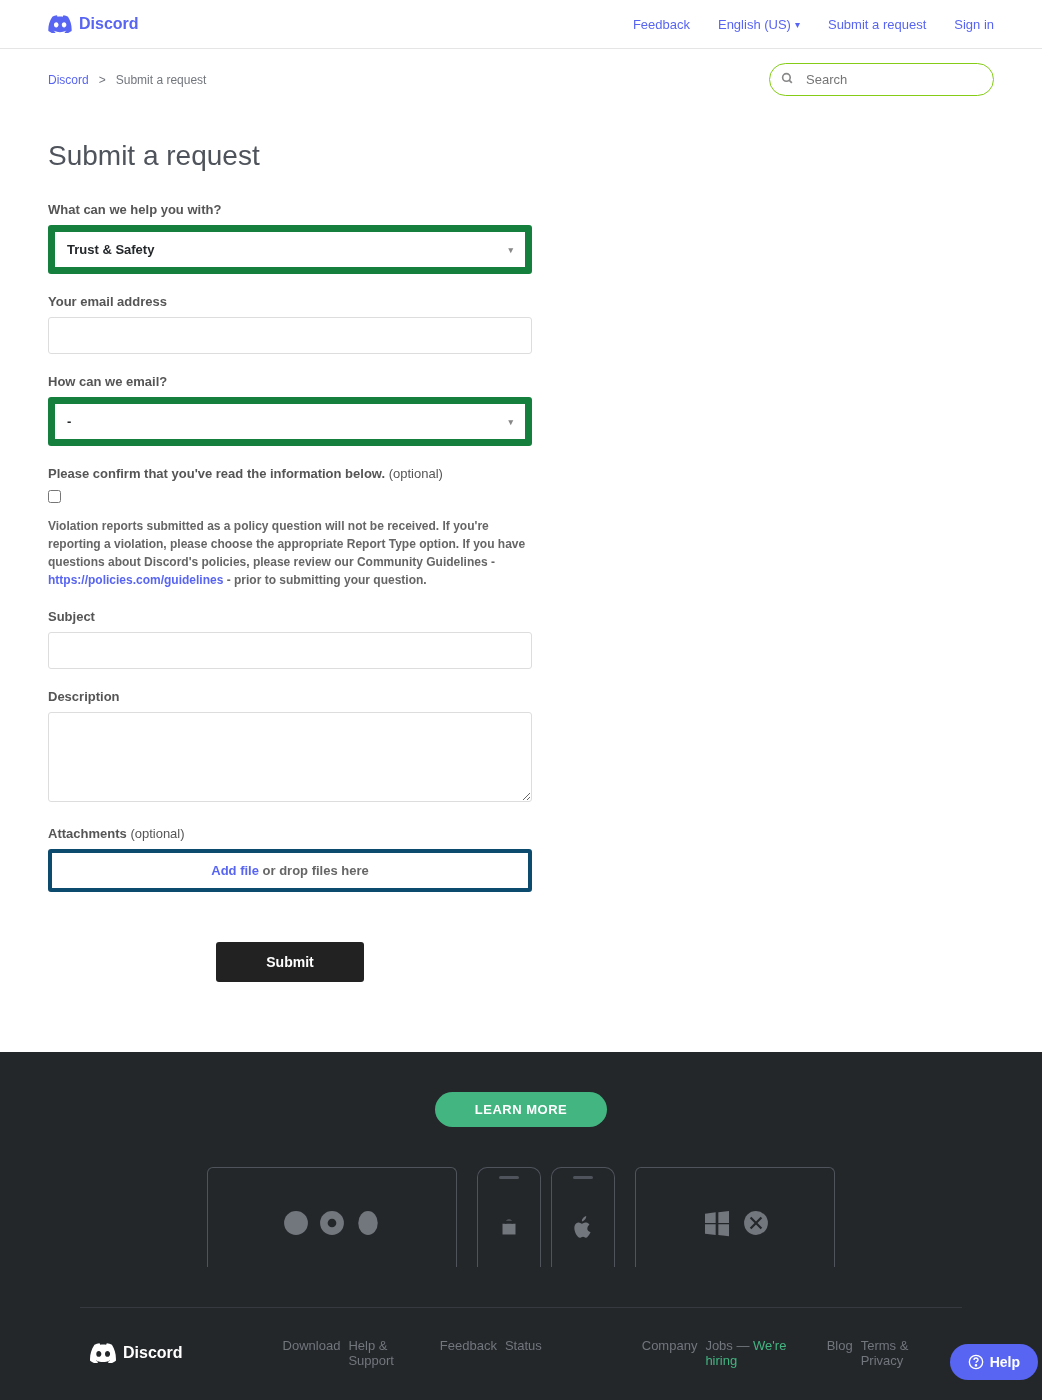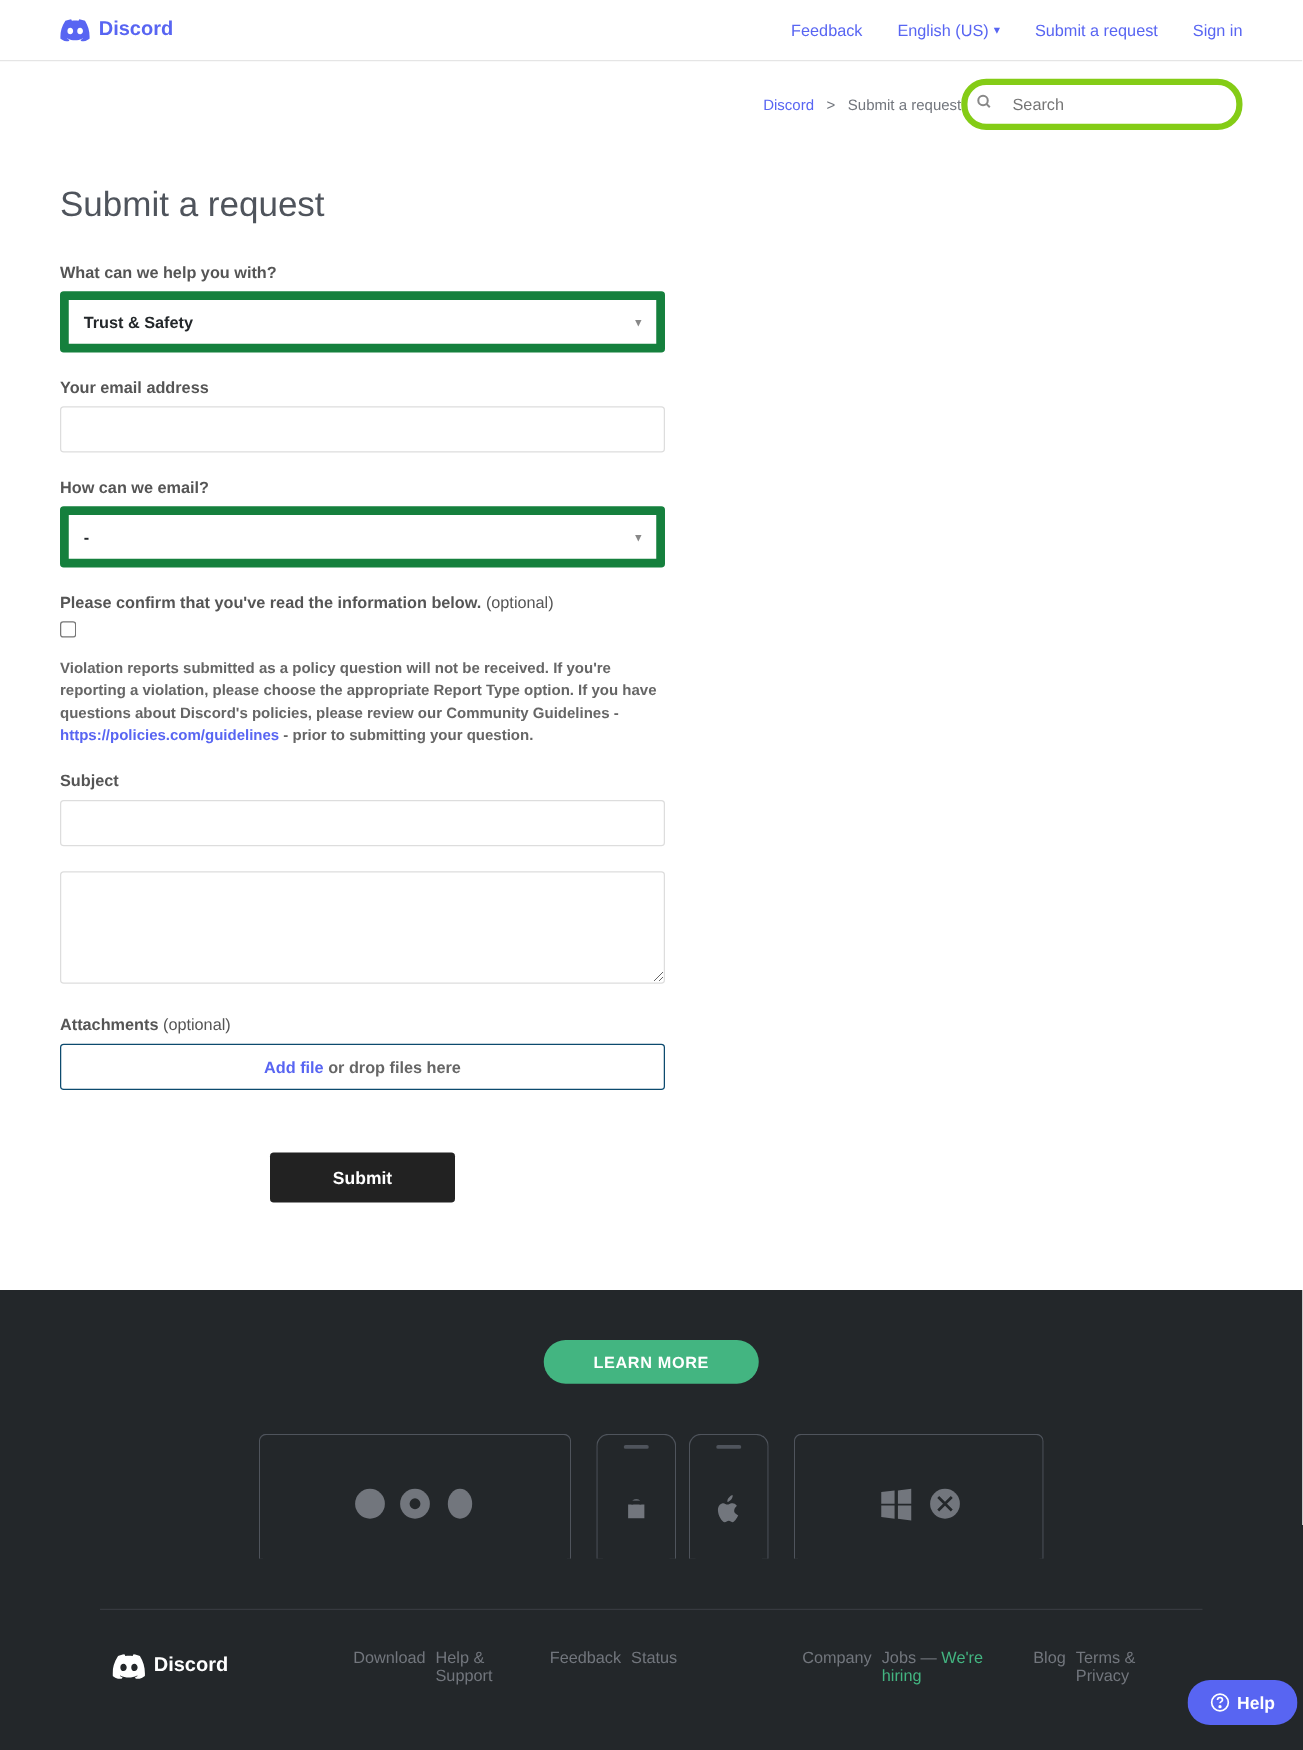--- a/index.html
+++ b/index.html
@@ -7,41 +7,41 @@
 a { text-decoration: none; color: inherit; }
 
 
 .header { display: flex; justify-content: space-between; align-items: center; padding: 15px 48px; border-bottom: 1px solid #e5e5e5; }
 .logo-wrap { display: flex; align-items: center; gap: 7px; color: #5865F2; font-weight: 800; font-size: 16px; }
 .nav { display: flex; gap: 28px; font-size: 13px; }
 .nav-item { color: #5865F2; cursor: pointer; display: flex; align-items: center; gap: 4px; }
 .chevron { font-size: 10px; }
 
 
-.subrow { display: flex; justify-content: flex-end; align-items: center; padding: 14px 48px; }
+.subrow { display: flex; justify-content: space-between; align-items: center; padding: 14px 48px; }
 .breadcrumb { font-size: 12px; color: #72767d; }
 .breadcrumb a { color: #5865F2; }
 .search-wrap { position: relative; }
-.search-input { width: 225px; padding: 8px 14px 8px 36px; border: 5px solid #84cc16; border-radius: 20px; font-size: 13px; outline: none; }
+.search-input { width: 225px; padding: 8px 14px 8px 36px; border: 1px solid #84cc16; border-radius: 20px; font-size: 13px; outline: none; }
 .search-icon { position: absolute; left: 12px; top: 50%; transform: translateY(-50%); color: #888; }
 
 
 .main { padding: 30px 48px 70px; max-width: 580px; }
 .page-title { font-size: 28px; font-weight: 400; color: #4f545c; margin-bottom: 30px; }
 .form-group { margin-bottom: 20px; }
 .form-label { font-size: 13px; font-weight: 700; color: #555; display: block; margin-bottom: 8px; }
 .form-label .optional { font-weight: 400; }
 .form-select { width: 100%; padding: 10px 12px; border: 7px solid #15803d; border-radius: 3px; font-size: 13px; font-weight: 700; background: #fff; display: flex; justify-content: space-between; align-items: center; cursor: pointer; }
 .form-select .caret { font-size: 9px; color: #888; }
 .form-input { width: 100%; padding: 10px 12px; border: 1px solid #ddd; border-radius: 3px; font-size: 13px; }
 .form-textarea { width: 100%; padding: 10px 12px; border: 1px solid #ddd; border-radius: 3px; font-size: 13px; min-height: 90px; resize: vertical; }
 .checkbox-row { margin-top: 6px; margin-bottom: 10px; }
 .info-text { font-size: 12px; font-weight: 700; color: #666; line-height: 1.5; }
 .info-text a { color: #5865F2; font-weight: 700; }
-.dropzone { border: 1px solid #0c4a6e; border-radius: 3px; padding: 10px; text-align: center; font-size: 13px; font-weight: 700; color: #666; }
+.dropzone { border: 4px solid #0c4a6e; border-radius: 3px; padding: 10px; text-align: center; font-size: 13px; font-weight: 700; color: #666; }
 .dropzone a { color: #5865F2; }
 .submit-row { text-align: center; margin-top: 50px; }
 .submit-btn { background: #222; color: #fff; border: none; padding: 12px 50px; font-size: 14px; font-weight: 700; border-radius: 3px; cursor: pointer; }
 
 
 .footer { background: #23272a; color: #72767d; padding: 40px 0 60px; }
 .learn-btn-wrap { text-align: center; margin-bottom: 40px; }
 .learn-btn { background: #43b581; color: #fff; border: none; padding: 10px 40px; border-radius: 20px; font-size: 13px; font-weight: 700; letter-spacing: 0.5px; cursor: pointer; }
 .devices { display: flex; justify-content: center; gap: 20px; padding: 0 40px 40px; border-bottom: 1px solid #36393f; margin: 0 80px 30px; }
 .device-box { border: 1px solid #4f545c; border-bottom: none; border-radius: 6px 6px 0 0; display: flex; justify-content: center; align-items: center; gap: 10px; padding: 30px 20px 20px; height: 100px; }
@@ -136,20 +136,21 @@
       <span>Violation reports submitted as a policy question will not be received. If you're reporting a violation, please choose the appropriate Report Type option. If you have questions about Discord's policies, please review our Community Guidelines - </span><a>https://policies.com/guidelines</a><span> - prior to submitting your question.</span>
     </div>
   </div>
 
   <div class="form-group">
     <label class="form-label">Subject</label>
     <input class="form-input" type="text" style="">
   </div>
 
   <div class="form-group">
+    <label class="form-label">Description</label>
     <textarea class="form-textarea" style=""></textarea>
   </div>
 
   <div class="form-group">
     <label class="form-label">
       <span>Attachments</span>
       <span class="optional">(optional)</span>
     </label>
     <div class="dropzone">
       <a>Add file</a><span> or drop files here</span>

